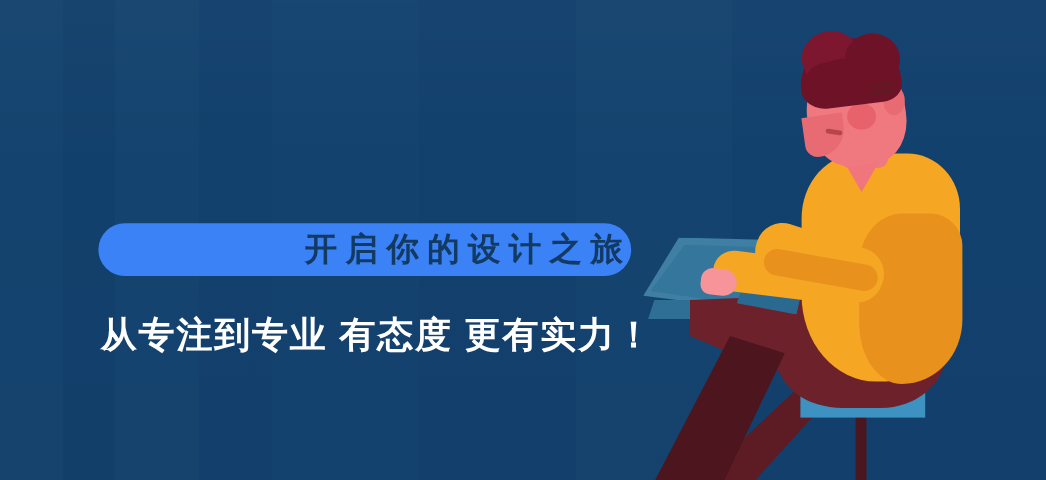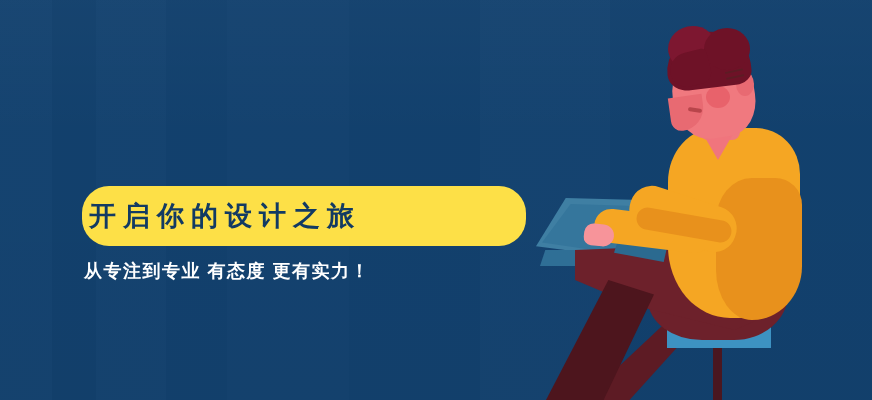--- a/index.html
+++ b/index.html
@@ -42,41 +42,41 @@
     color: #f7eeba;
     letter-spacing: 1px;
     white-space: nowrap;
     -webkit-text-stroke: 1.6px #f7eeba;
   }
   .pill {
     position: absolute;
     left: 82px;
     top: 186px;
     width: 444px;
-    height: 60px;
+    height: 44px;
     border-radius: 27px;
-    background: #fde047;
+    background: #3b82f6;
     box-sizing: border-box;
     display: flex;
     align-items: center;
-    justify-content: flex-start;
+    justify-content: flex-end;
   }
   .pill-text {
     font-size: 27px;
     font-weight: 700;
     color: #123a63;
     letter-spacing: 7px;
     text-indent: 7px;
     white-space: nowrap;
   }
   .tagline {
     position: absolute;
     left: 84px;
     top: 259px;
-    font-size: 18px;
+    font-size: 30px;
     font-weight: 700;
     color: #ffffff;
     letter-spacing: 1.5px;
     white-space: nowrap;
   }
 
   
   .illo {
     position: absolute;
     left: 520px;

